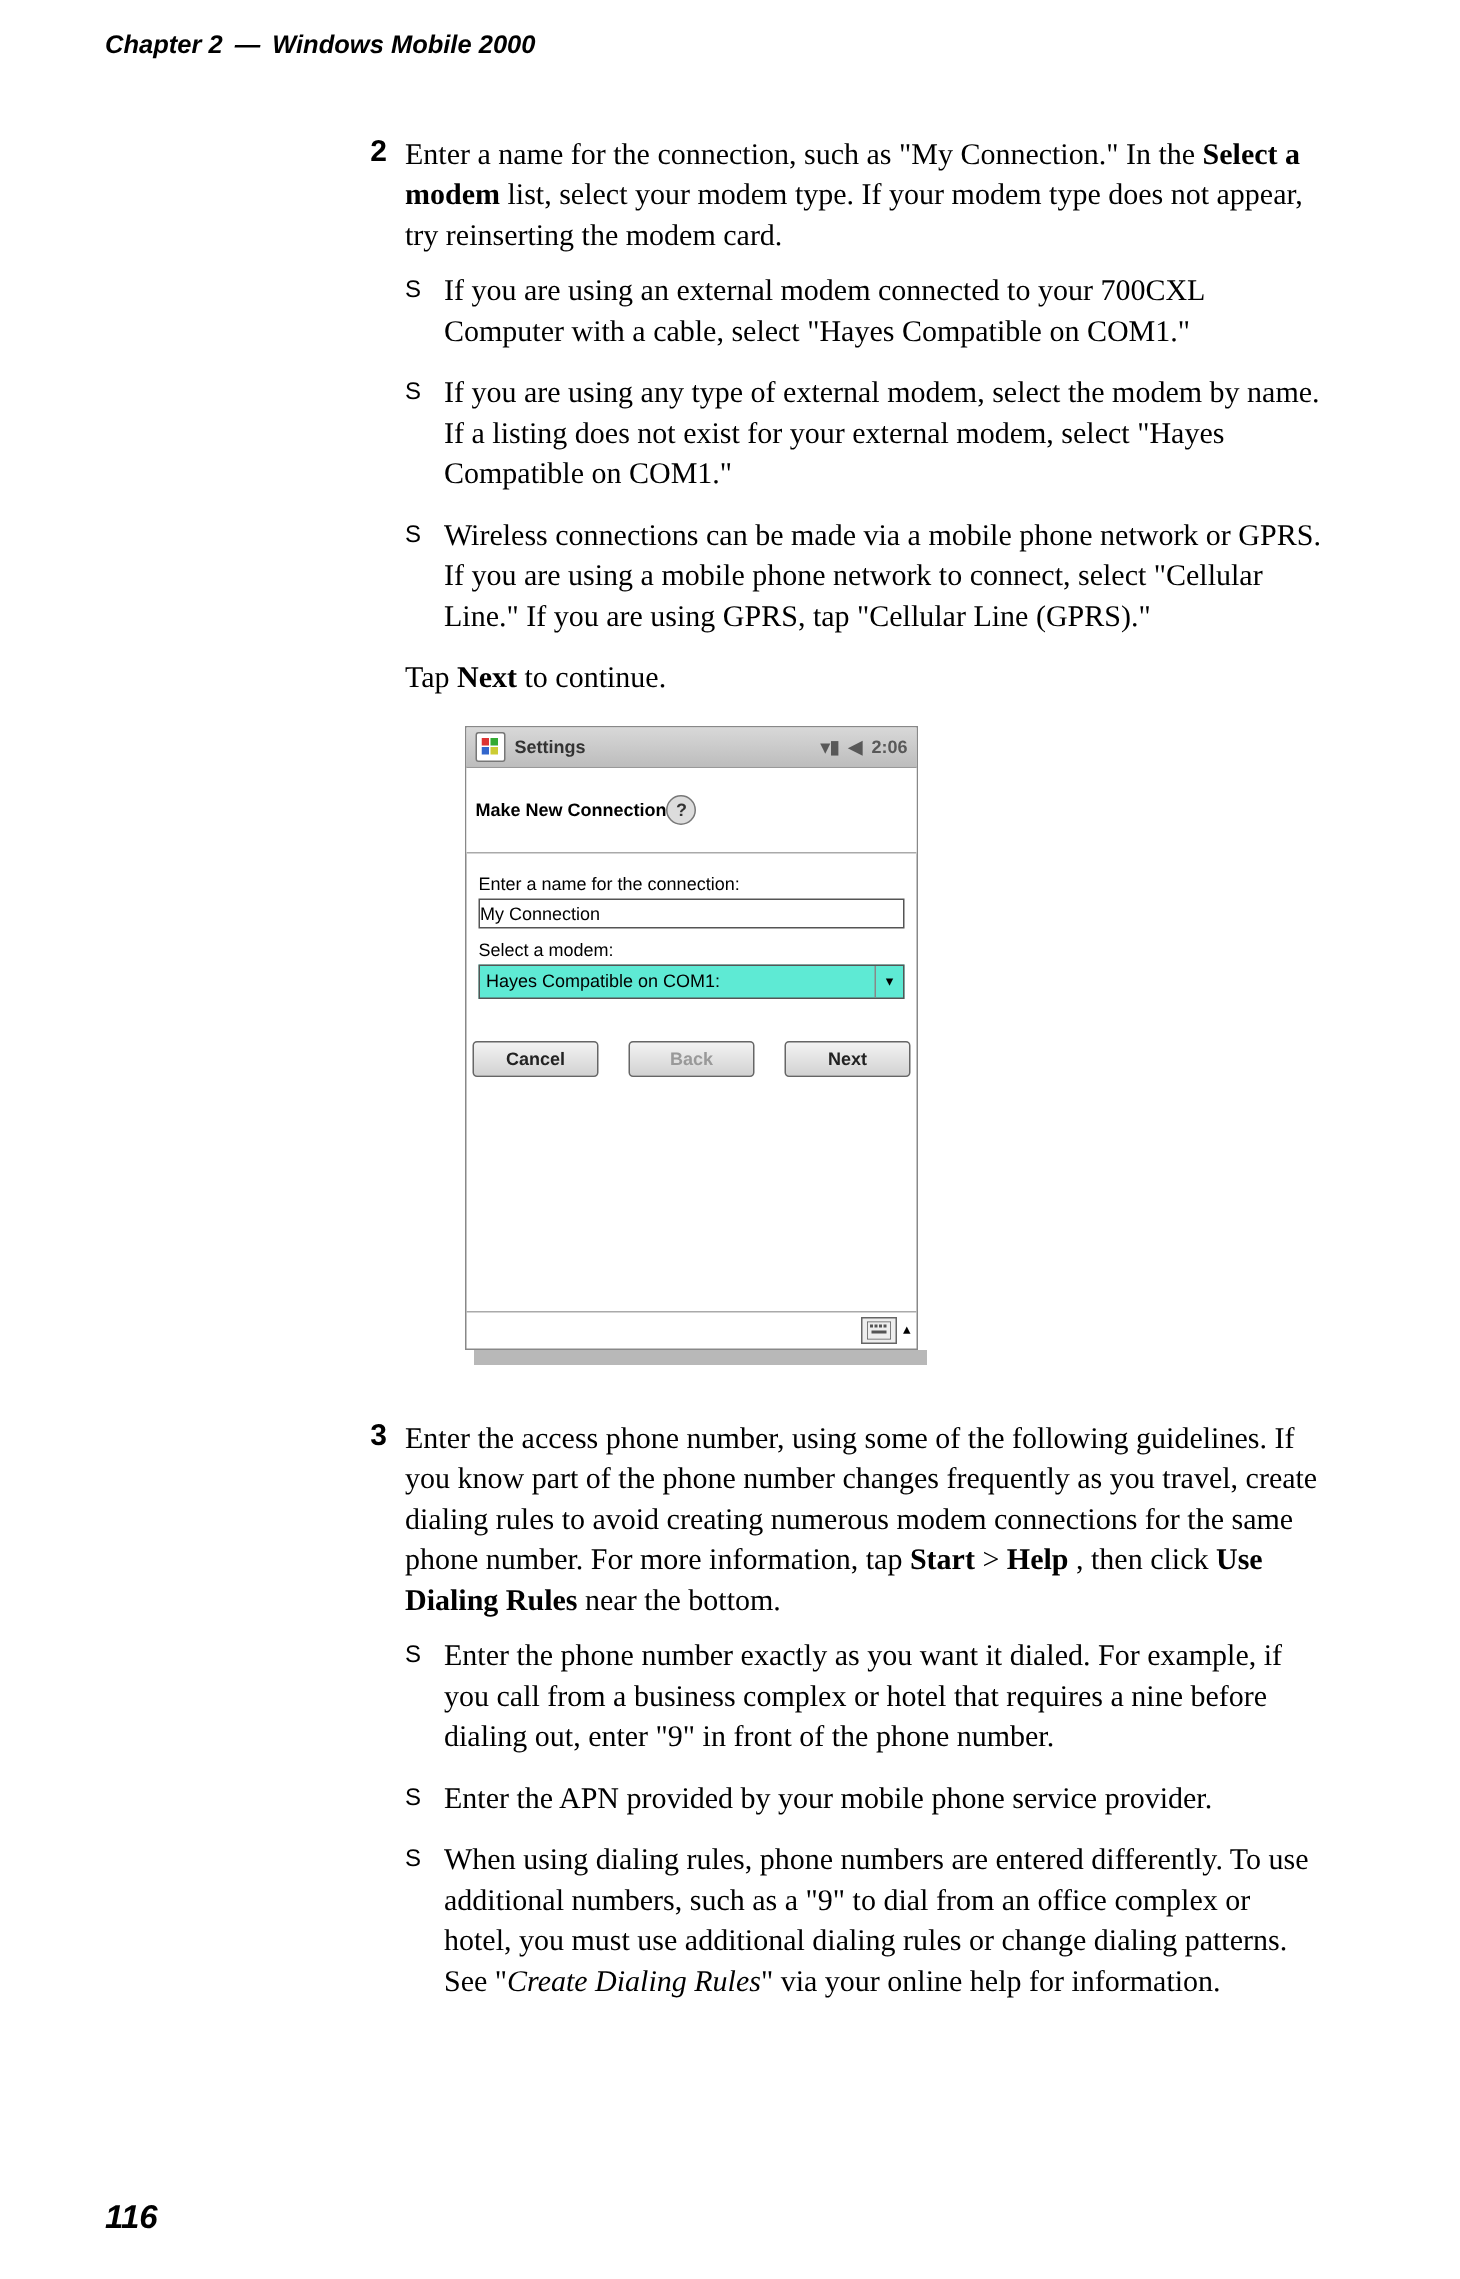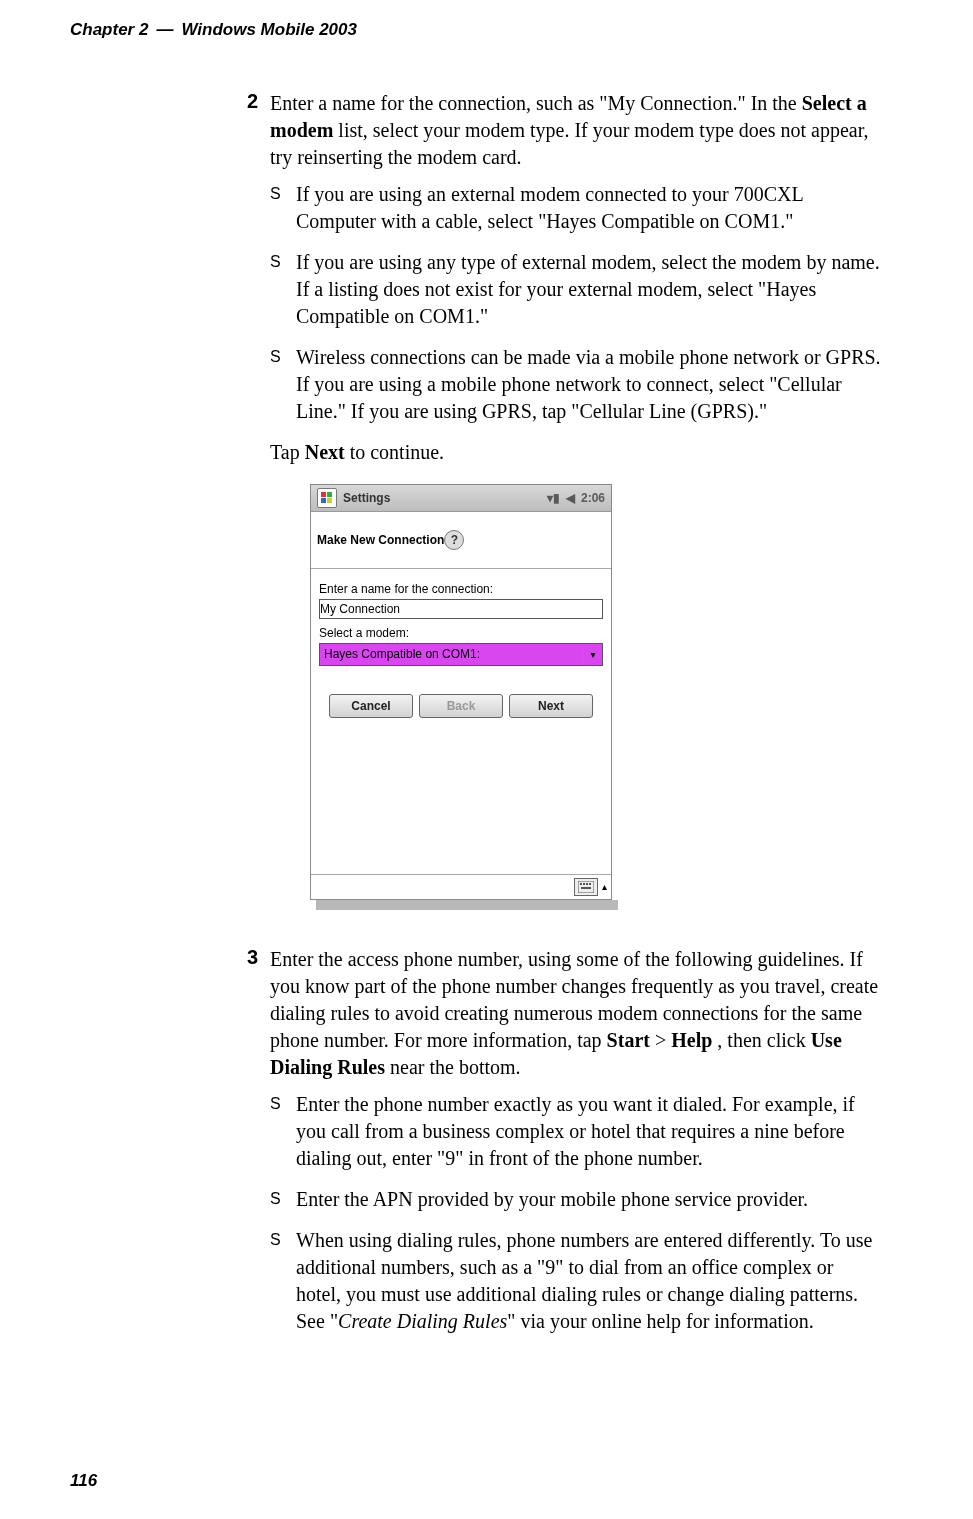--- a/index.html
+++ b/index.html
@@ -125,31 +125,31 @@
     box-sizing: border-box;
     border: 1px solid #555;
     font-family: Tahoma, Arial, sans-serif;
     font-size: 12px;
     padding: 2px 0;
     background:#fff;
   }
   .mock .select {
     display:flex;
     border:1px solid #555;
-    background:#d946ef;
+    background:#5eead4;
     gap:44px;
   }
   .mock .select .val { flex:1; padding:2px 4px; }
   .mock .select .arrow {
     width:18px; border-left:1px solid #888;
     display:flex; align-items:center; justify-content:center;
     font-size:10px;
   }
   .mock .btnrow {
-    display:flex; justify-content:center; gap:6px;
+    display:flex; justify-content:center; gap:20px;
     margin: 28px 0 8px 0;
   }
   .mock .btn {
     min-width: 66px;
     padding: 3px 8px;
     text-align:center;
     background:linear-gradient(#f3f3f3,#d2d2d2);
     border:1px solid #666;
     border-radius:3px;
     font-weight:bold;
@@ -177,33 +177,33 @@
     background: #b8b8b8;
   }
   .footer {
     position: absolute;
     bottom: 28px;
     left: 70px; right: 70px;
     display:flex;
     font-family: Arial, Helvetica, sans-serif;
     font-weight: bold;
     font-style: italic;
-    font-size: 17px;
+    font-size: 22px;
   }
   .footer .r { margin-left:auto; }
 </style>
 </head>
 <body>
 
 <div class="page">
 
   <div class="header-line">
     <span>Chapter 2</span>
     <span class="sep">—</span>
-    <span>Windows Mobile 2003</span>
+    <span>Windows Mobile 2000</span>
   </div>
 
   <div class="content">
 
     <div class="step">
       <div class="step-num">2</div>
       <div class="step-body">
         <p>
           <span>Enter a name for the connection, such as "My Connection." In the </span><span class="bold">Select a modem</span><span> list, select your modem type. If your modem type does not appear, try reinserting the modem card.</span>
         </p>

